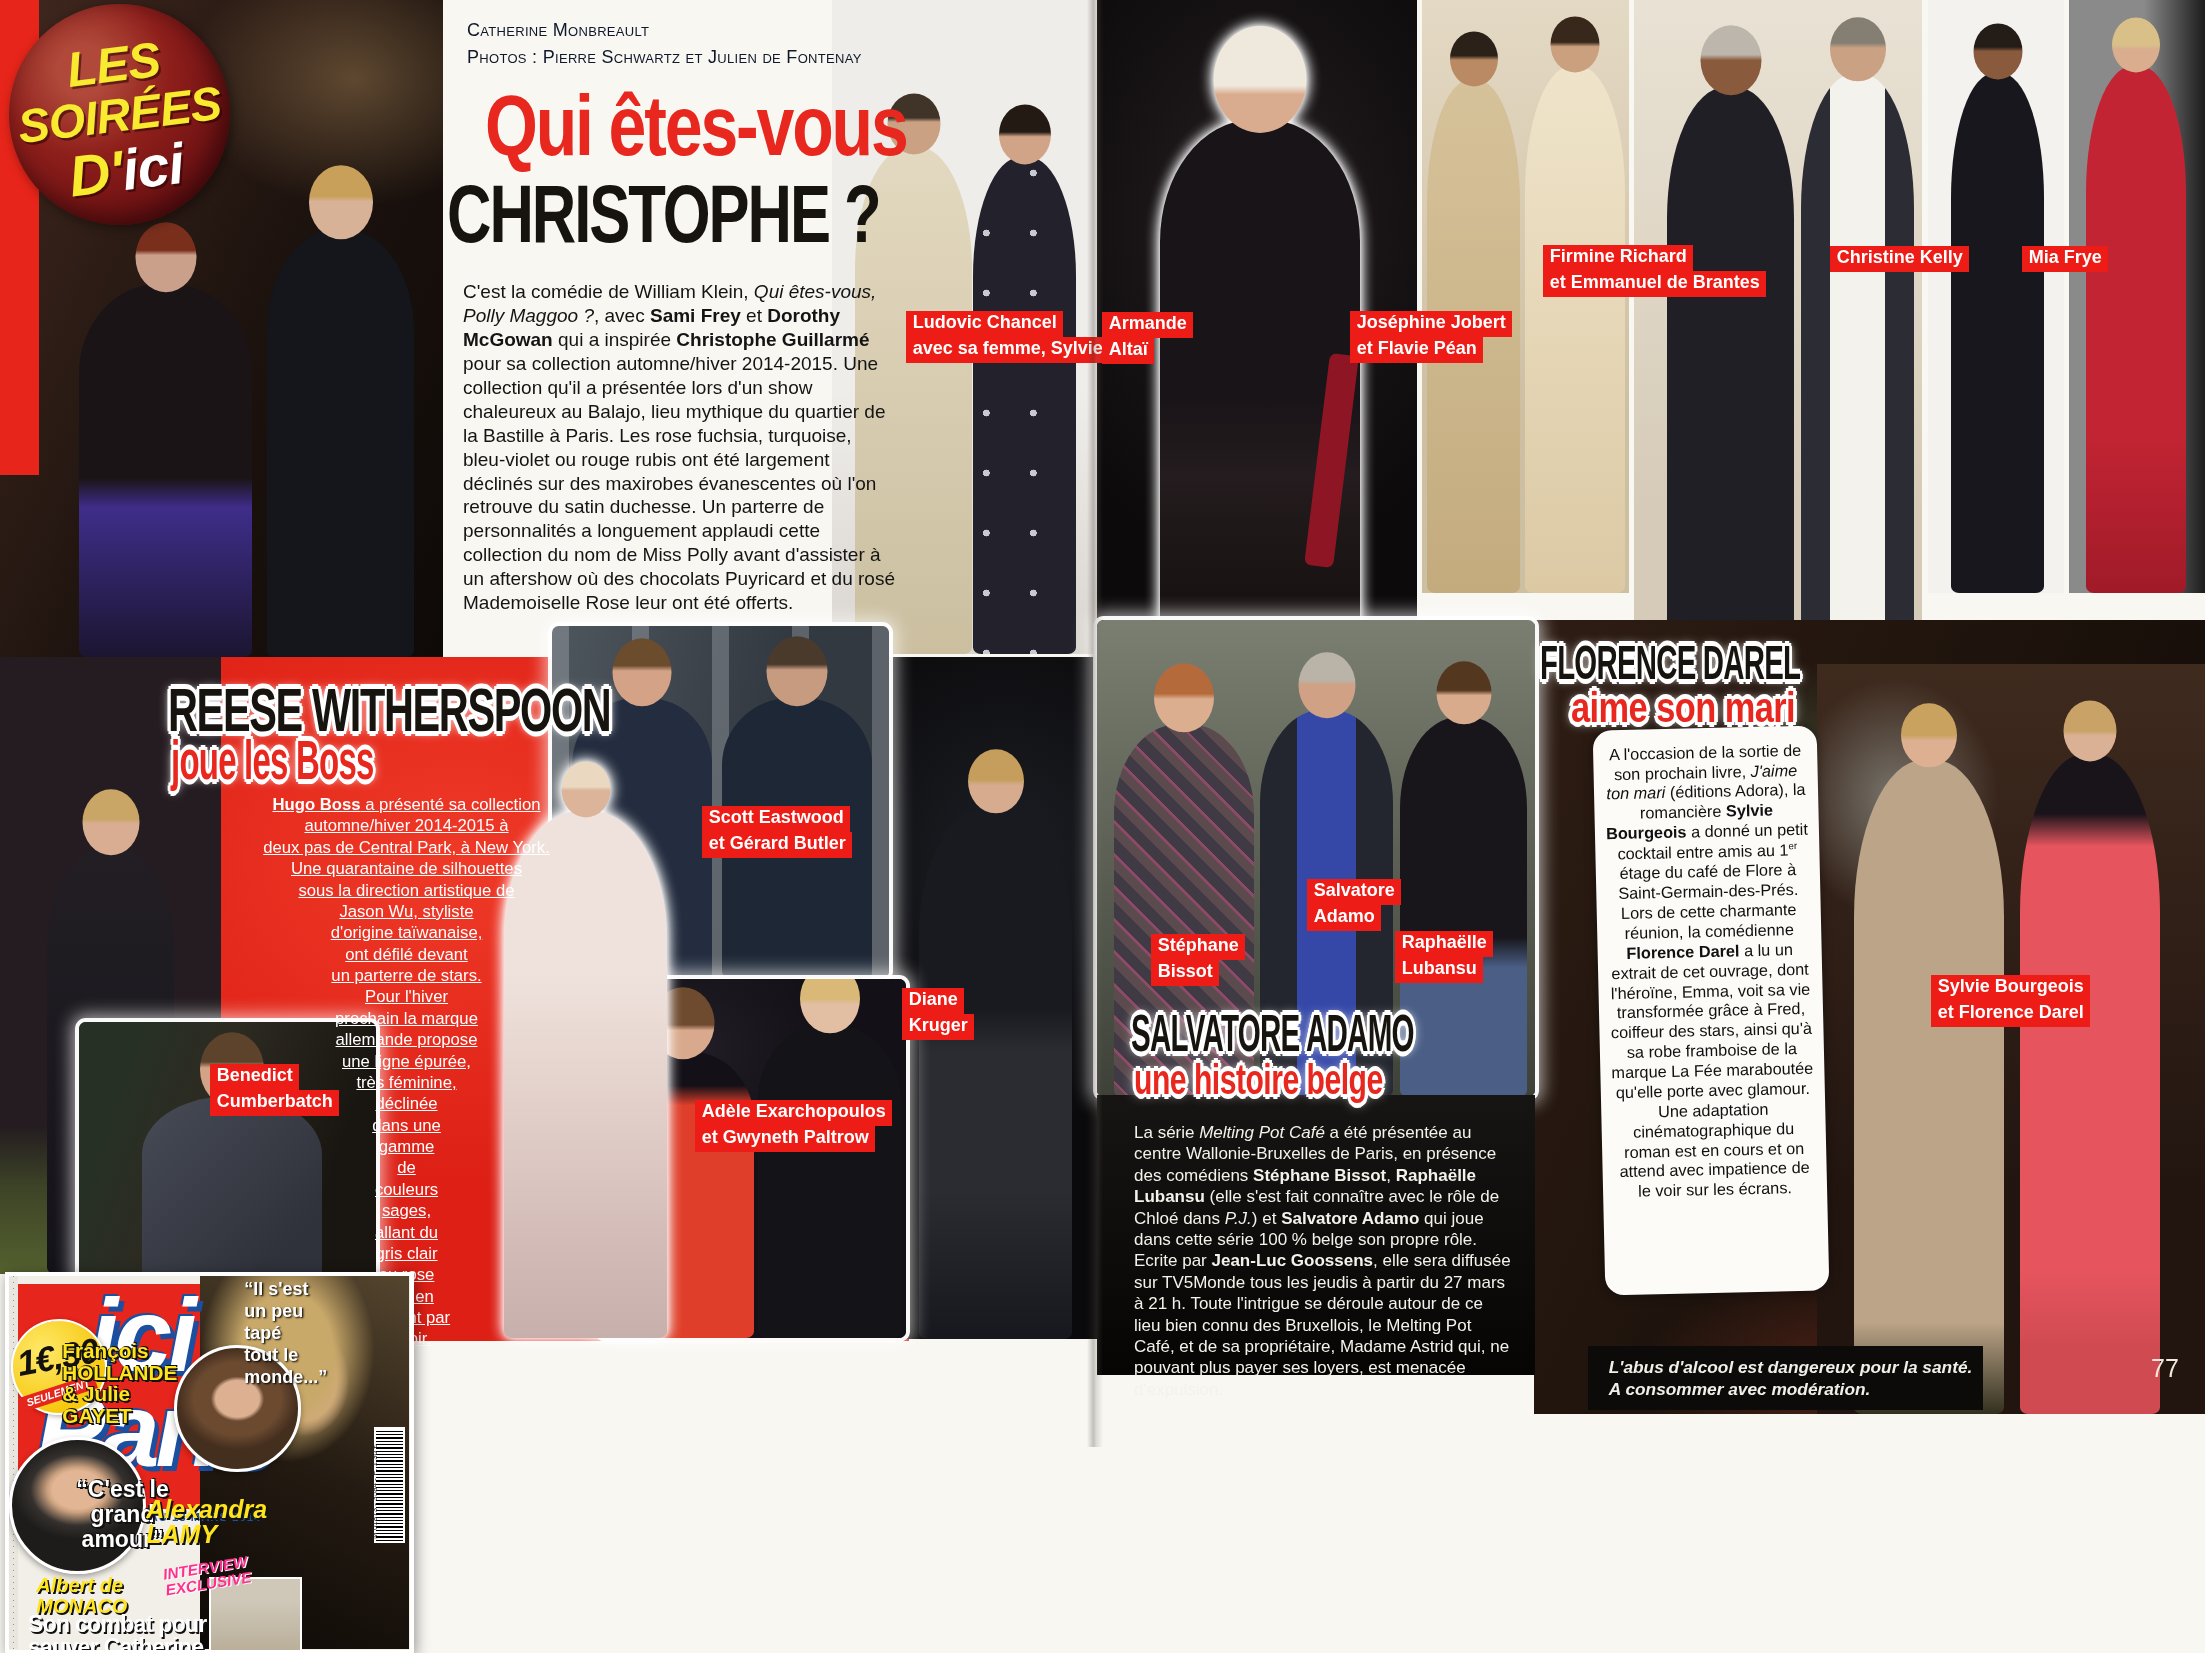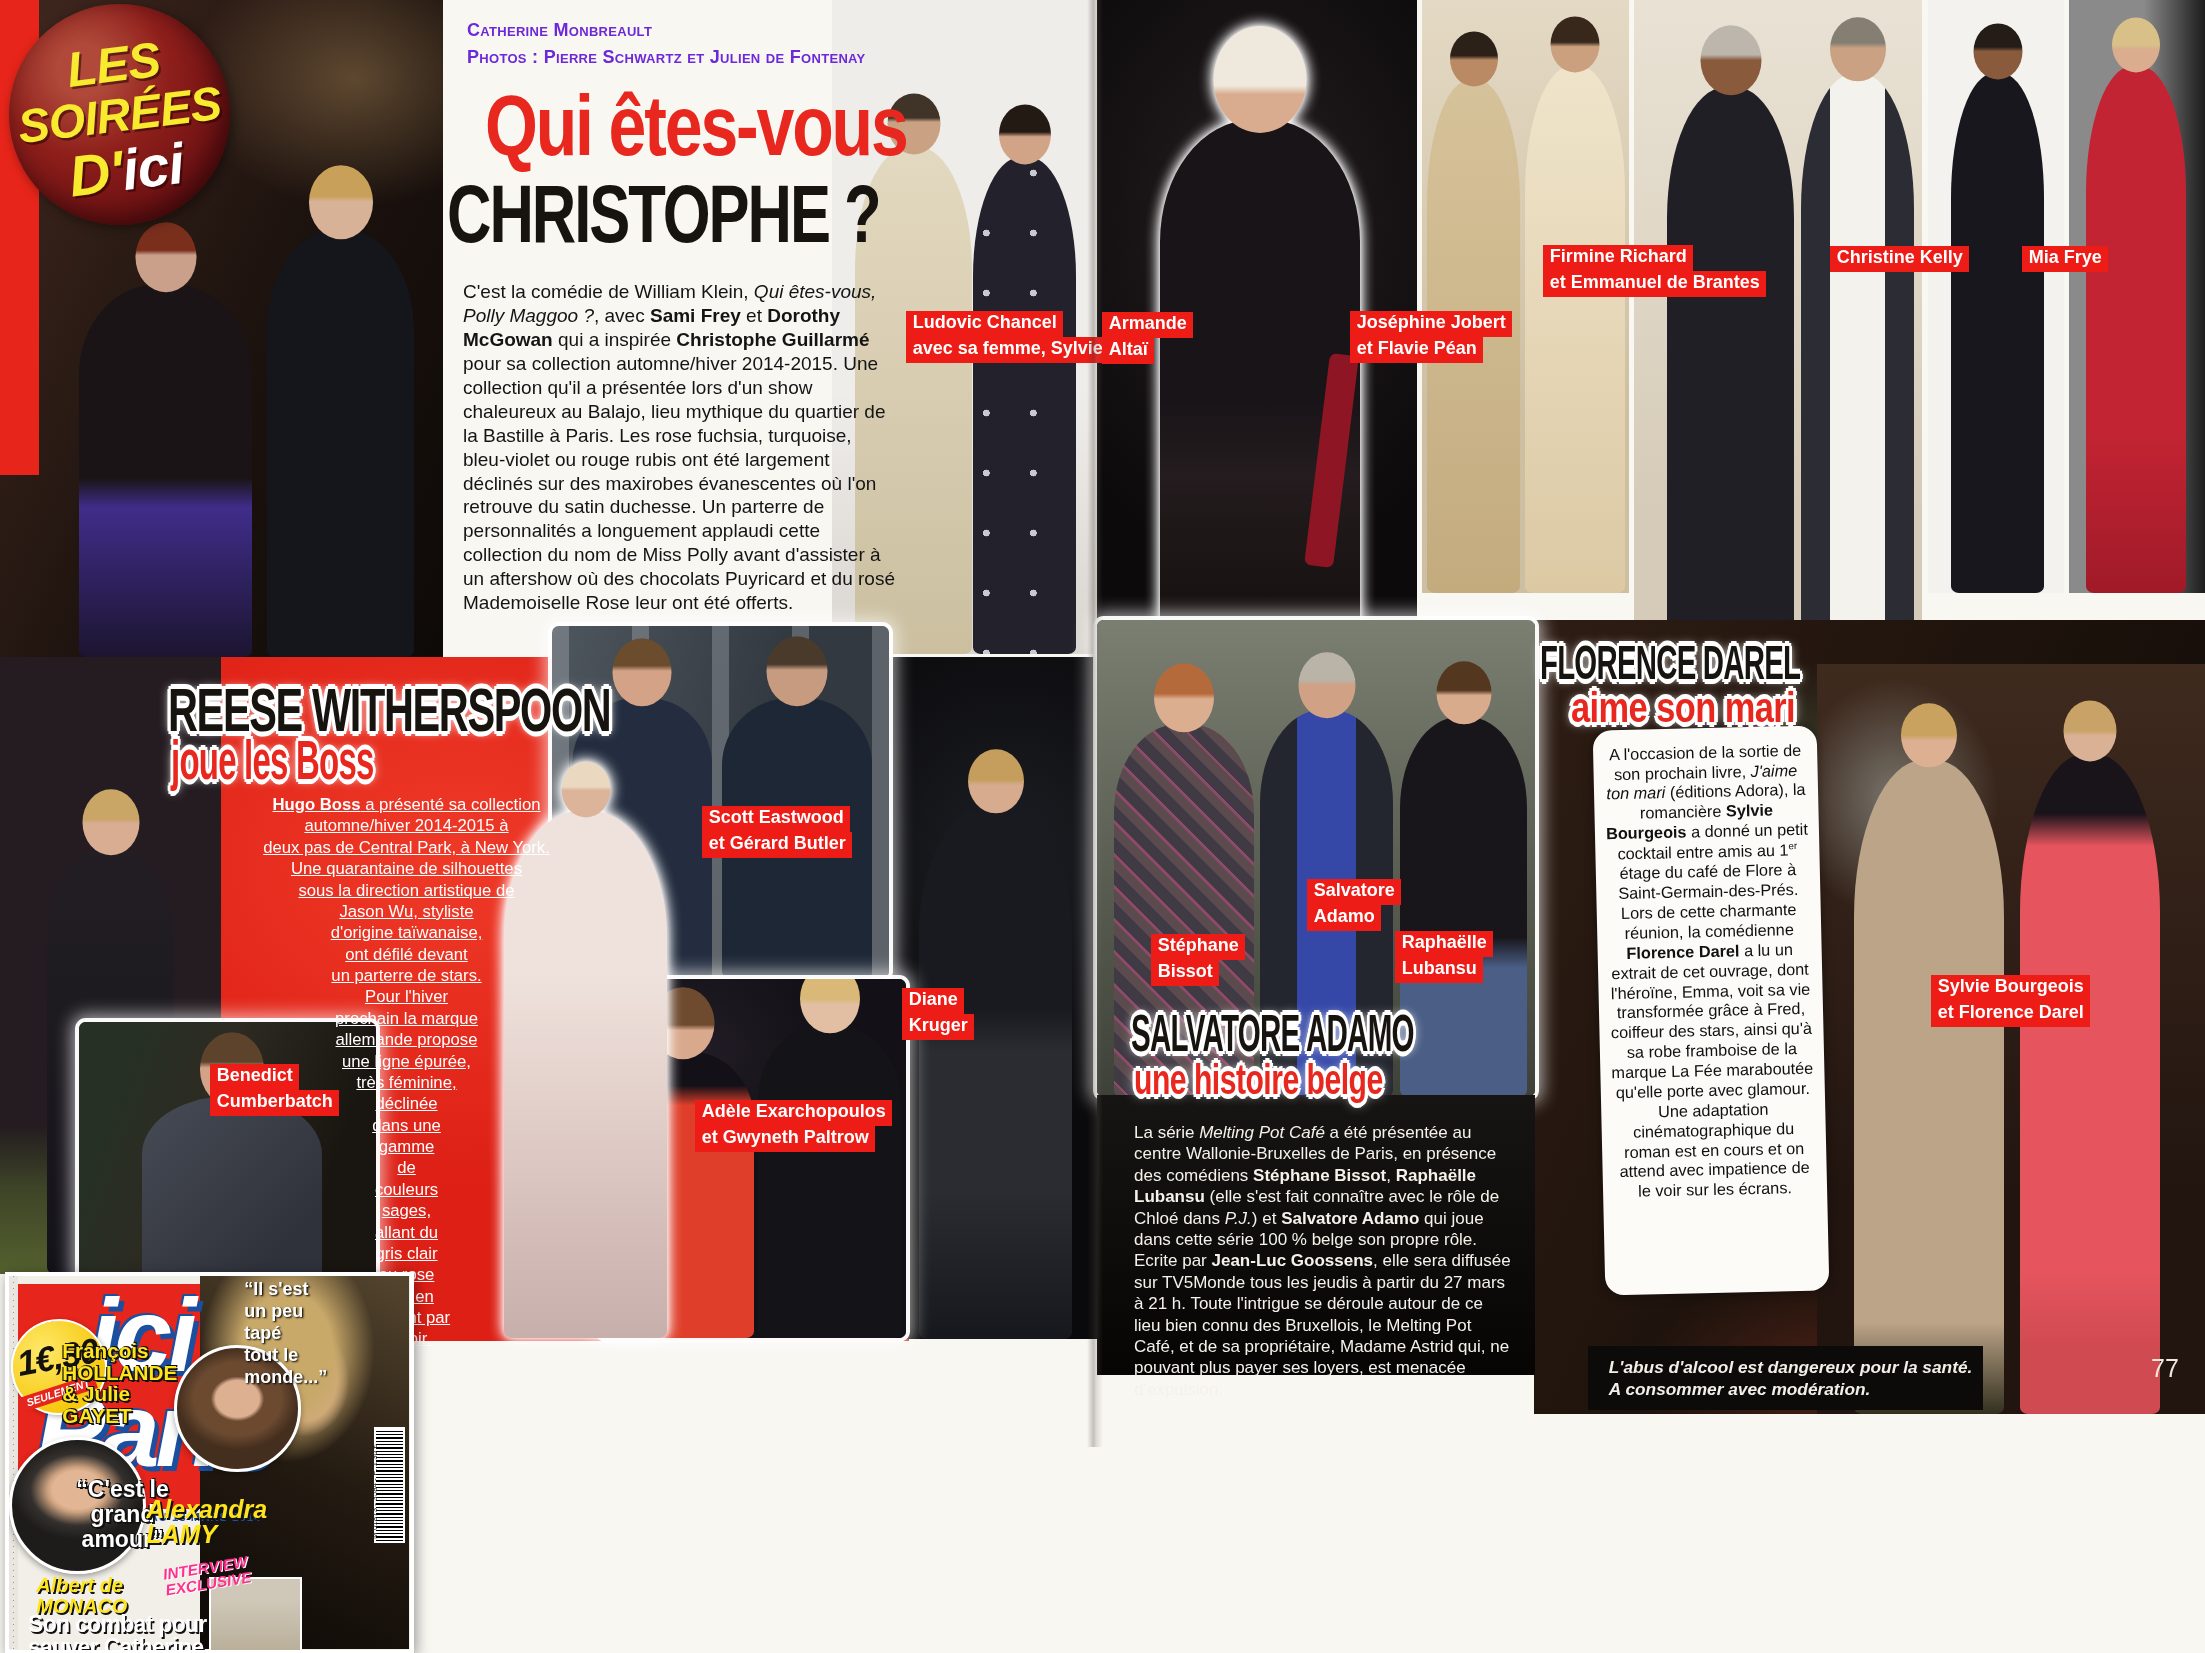--- a/index.html
+++ b/index.html
@@ -20,22 +20,22 @@
   .cap{position:absolute;font-weight:700;color:#fff;font-size:18px;line-height:1.1;z-index:40;}
   .cap span{display:table;background:#ee1c16;padding:2px 6.7px 4px;white-space:nowrap;}
 
   
   .hl{position:absolute;font-weight:700;white-space:nowrap;transform-origin:0 50%;z-index:30;}
   .ow{text-shadow:0 0 8px #fff,0 0 14.7px #fff,-4.7px 0 0 #fff,4.7px 0 0 #fff,0 -4.7px 0 #fff,0 4.7px 0 #fff,
       -3.3px -3.3px 0 #fff,3.3px -3.3px 0 #fff,-3.3px 3.3px 0 #fff,3.3px 3.3px 0 #fff;}
 
   #title-red{left:485px;top:77px;font-size:85px;color:#e8271f;letter-spacing:-2.7px;transform:scaleX(.8);}
   #title-black{left:447px;top:168px;font-size:81px;color:#17140f;letter-spacing:-2.7px;transform:scaleX(.76);}
-  #byline{position:absolute;left:467px;top:17.3px;font-size:18px;font-weight:700;font-variant:small-caps;
-          letter-spacing:0.3px;line-height:1.5;color:#6d28d9;z-index:20;}
+  #byline{position:absolute;left:467px;top:17.3px;font-size:18px;font-weight:400;font-variant:small-caps;
+          letter-spacing:0.3px;line-height:1.5;color:#0f172a;z-index:20;}
   #main-body{position:absolute;left:463px;top:280px;width:432px;font-size:19px;line-height:1.26;z-index:20;}
 
   
   #red-strip{position:absolute;left:0;top:0;width:39px;height:475px;background:#e8251a;z-index:12;}
   #badge{position:absolute;left:9.3px;top:4px;width:221px;height:221px;border-radius:50%;z-index:30;
      background:radial-gradient(circle at 36% 28%,#b0493a 0 12%,#8e1f1b 40%,#6d1113 72%,#55090d);
      transform:rotate(-7deg);
      box-shadow:inset -5.3px -8px 23px rgba(0,0,0,.45), 2px 3.3px 10.7px rgba(0,0,0,.4);}
   #badge .bl{position:absolute;width:100%;text-align:center;font-weight:700;font-style:italic;
      color:#f8ea2e;letter-spacing:-0.7px;text-shadow:2px 2.7px 0 rgba(40,0,0,.55);}

